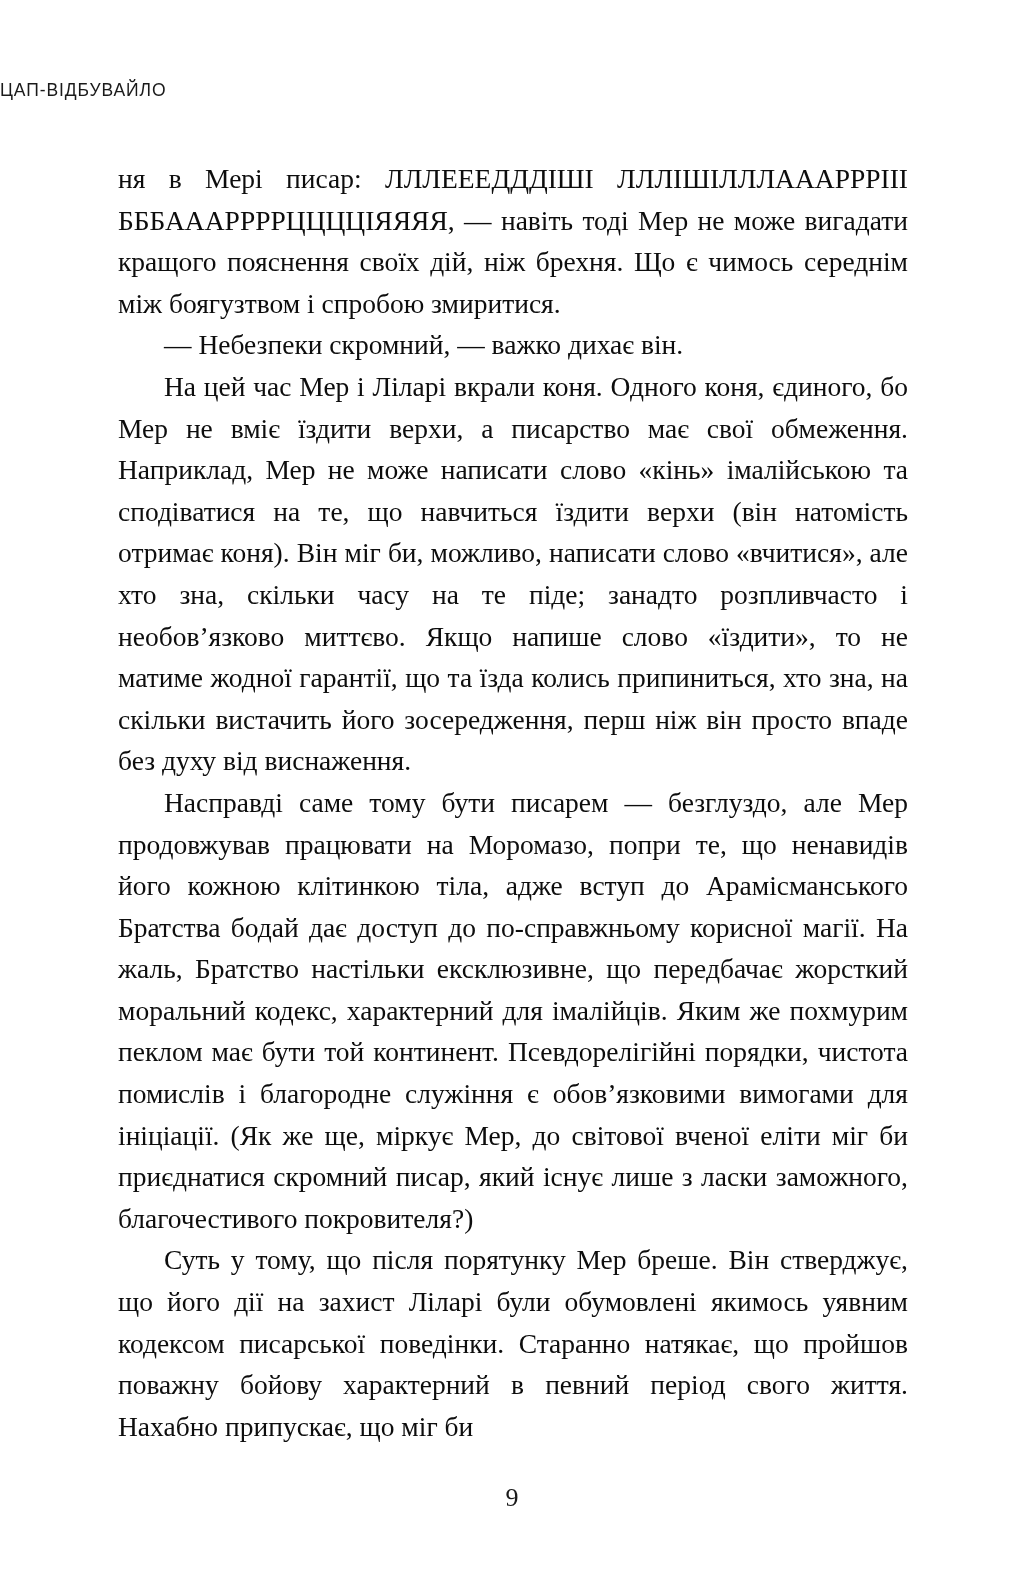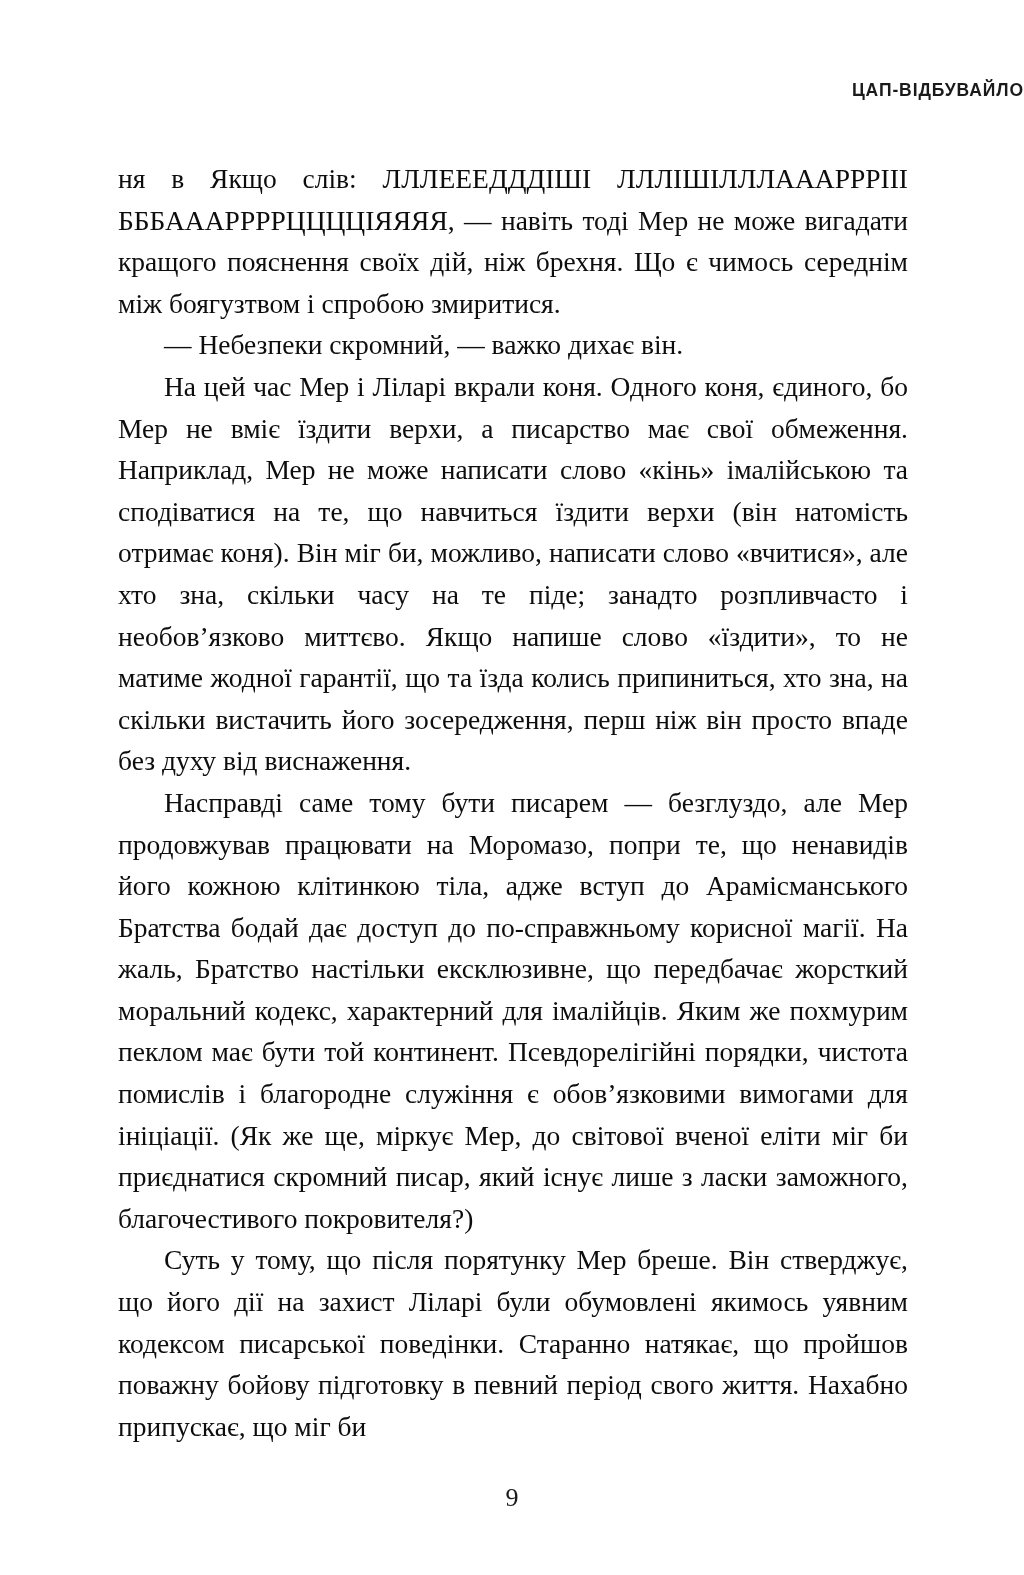--- a/index.html
+++ b/index.html
@@ -18,26 +18,26 @@
     font-family: "Liberation Serif", "DejaVu Serif", serif;
     color: #0d0d0d;
   }
 
   
   .running-head {
     position: absolute;
     top: 80px;
     left: 0;
     right: 0;
-    text-align: right;
+    text-align: left;
     font-family: "Liberation Sans", "DejaVu Sans", sans-serif;
     font-size: 17.5px;
     letter-spacing: 0.9px;
     color: #1a1a1a;
-    font-weight: 700;
+    font-weight: 400;
   }
 
   
   .text-block {
     position: absolute;
     top: 158px;
     left: 118px;
     width: 790px;
   }
 
@@ -79,27 +79,27 @@
 </style>
 </head>
 <body>
 
 <div class="page">
 
   <div class="running-head">ЦАП-ВІДБУВАЙЛО</div>
 
   <div class="text-block">
 
-    <p class="para cont"><span>ня в Якщо слів: </span><span class="caps">ЛЛЛЕЕЕДДДІШІ ЛЛЛІШІЛЛЛАААРРРІІІ БББАААРРРРЦЦЦЦІЯЯЯЯ</span><span>, — навіть тоді Мер не може вигадати кращого пояснення своїх дій, ніж брехня. Що є чимось середнім між боягузтвом і спробою змиритися.</span></p>
+    <p class="para cont"><span>ня в Мері писар: </span><span class="caps">ЛЛЛЕЕЕДДДІШІ ЛЛЛІШІЛЛЛАААРРРІІІ БББАААРРРРЦЦЦЦІЯЯЯЯ</span><span>, — навіть тоді Мер не може вигадати кращого пояснення своїх дій, ніж брехня. Що є чимось середнім між боягузтвом і спробою змиритися.</span></p>
 
     <p class="para indent">— Небезпеки скромний, — важко дихає він.</p>
 
     <p class="para indent">На цей час Мер і Ліларі вкрали коня. Одного коня, єдиного, бо Мер не вміє їздити верхи, а писарство має свої обмеження. Наприклад, Мер не може написати слово «кінь» імалійською та сподіватися на те, що навчиться їздити верхи (він натомість отримає коня). Він міг би, можливо, написати слово «вчитися», але хто зна, скільки часу на те піде; занадто розпливчасто і необов’язково миттєво. Якщо напише слово «їздити», то не матиме жодної гарантії, що та їзда колись припиниться, хто зна, на скільки вистачить його зосередження, перш ніж він просто впаде без духу від виснаження.</p>
 
     <p class="para indent">Насправді саме тому бути писарем — безглуздо, але Мер продовжував працювати на Моромазо, попри те, що ненавидів його кожною клітинкою тіла, адже вступ до Арамісманського Братства бодай дає доступ до по-справжньому корисної магії. На жаль, Братство настільки ексклюзивне, що передбачає жорсткий моральний кодекс, характерний для імалійців. Яким же похмурим пеклом має бути той континент. Псевдорелігійні порядки, чистота помислів і благородне служіння є обов’язковими вимогами для ініціації. (Як же ще, міркує Мер, до світової вченої еліти міг би приєднатися скромний писар, який існує лише з ласки заможного, благочестивого покровителя?)</p>
 
-    <p class="para indent">Суть у тому, що після порятунку Мер бреше. Він стверджує, що його дії на захист Ліларі були обумовлені якимось уявним кодексом писарської поведінки. Старанно натякає, що пройшов поважну бойову підготовку в певний період свого життя. Нахабно припускає, що міг би</p>
+    <p class="para indent">Суть у тому, що після порятунку Мер бреше. Він стверджує, що його дії на захист Ліларі були обумовлені якимось уявним кодексом писарської поведінки. Старанно натякає, що пройшов поважну бойову характерний в певний період свого життя. Нахабно припускає, що міг би</p>
 
   </div>
 
   <div class="folio">9</div>
 
 </div>
 
 </body></html>

